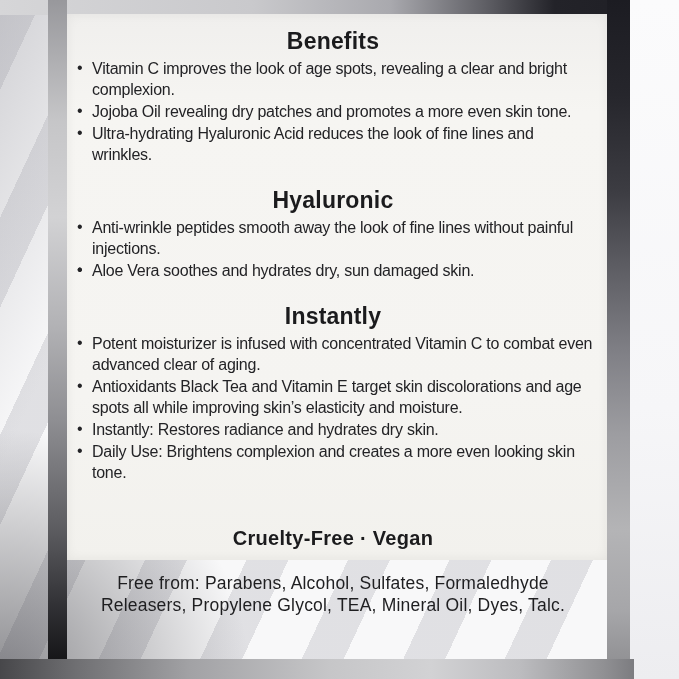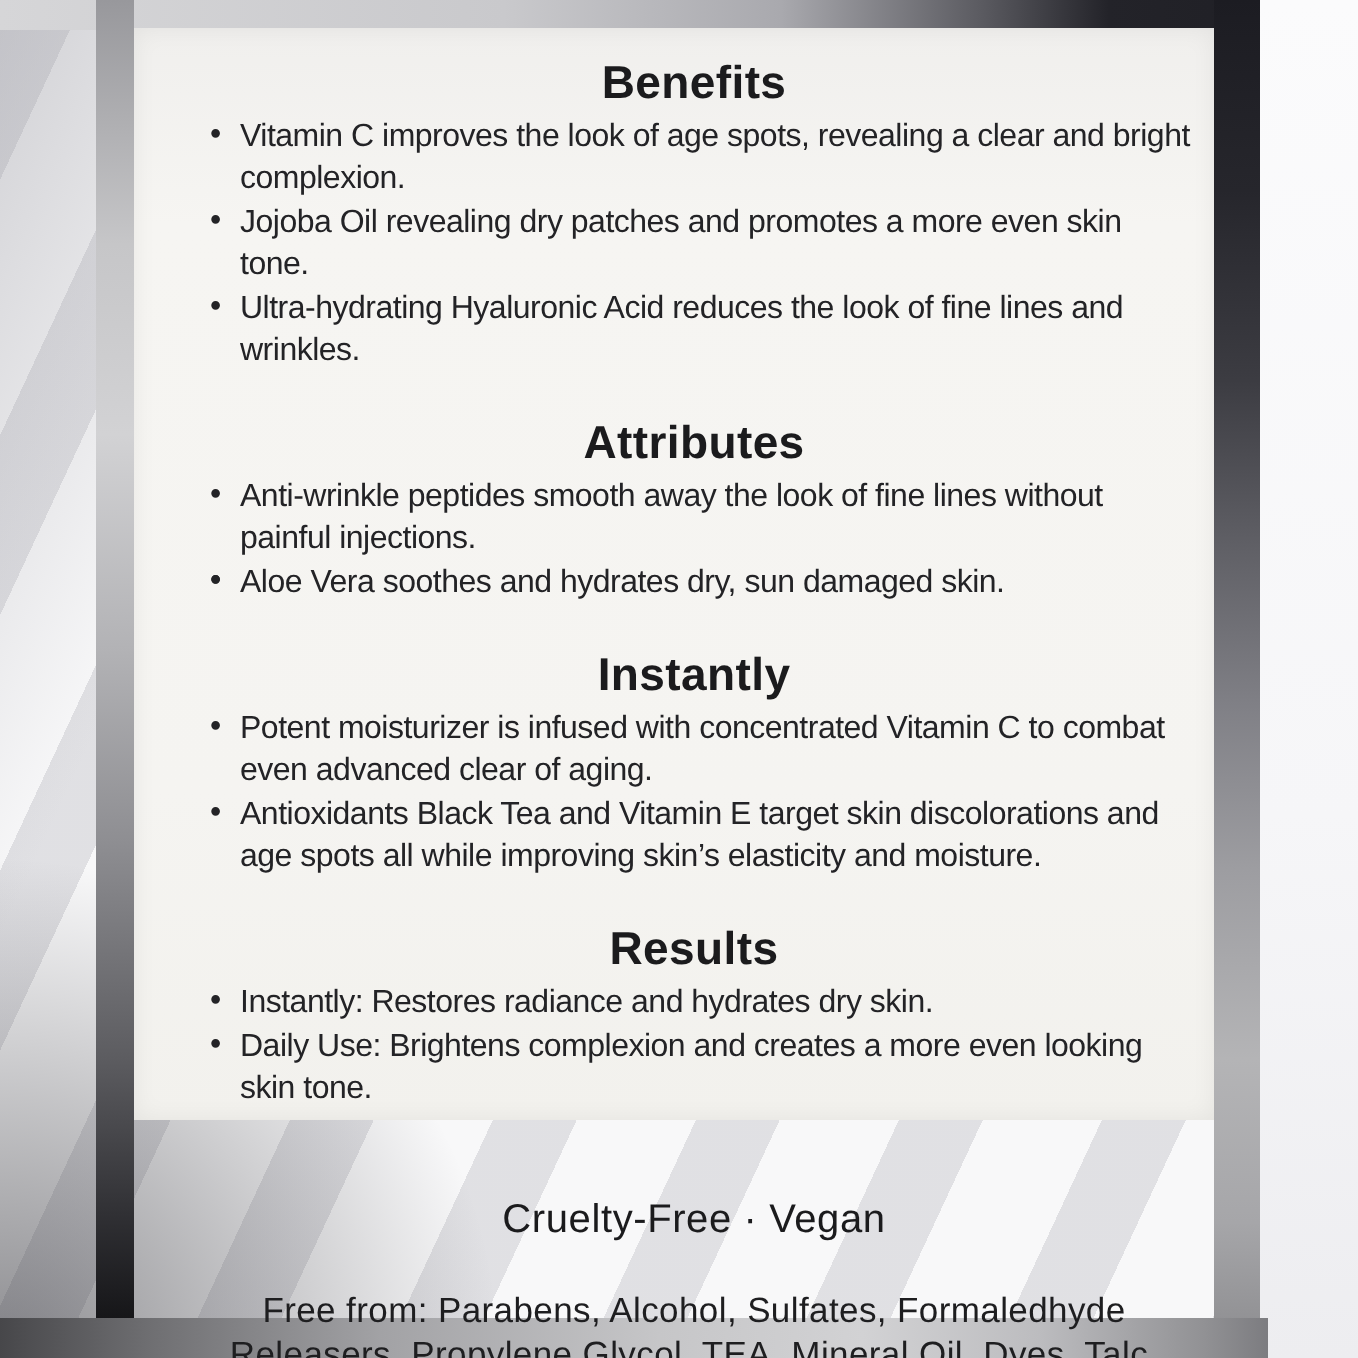--- a/index.html
+++ b/index.html
@@ -37,37 +37,37 @@
   .box-bottom-edge {
     position:absolute; left:0; top:659px; width:634px; height:20px;
     background:linear-gradient(to right,#47474a 0%,#6f6f72 12%,#a2a2a5 30%,#c6c6c8 52%,#d2d2d4 68%,#bcbcbf 82%,#919194 95%,#7c7c80 100%);
   }
   
   .label {
     position:absolute; left:67px; top:14px; width:540px; height:546px;
     background:linear-gradient(180deg,#f0efed 0%,#f6f5f2 18%,#f5f4f1 70%,#f2f1ed 100%);
     box-shadow:inset 0 0 12px rgba(0,0,0,0.06);
     box-sizing:border-box;
-    padding:12px 12px 0 32px;
+    padding:12px 12px 0 4px;
     color:#232326;
   }
   .section-title {
     margin:22px 0 3px; font-size:23px; font-weight:bold; text-align:center;
     color:#1b1b1d; letter-spacing:0.2px;
   }
   .label-section:first-child .section-title { margin-top:2px; }
   .bullet-list { margin:0; padding:0 0 0 6px; list-style:none; }
   .bullet-item {
     position:relative; padding-left:15px; margin:1px 0;
     font-size:16px; line-height:21px; letter-spacing:-0.25px; color:#232326;
   }
   .bullet-dot { position:absolute; left:0; top:-1px; }
   .claims-line {
     margin-top:44px; text-align:center;
-    font-size:20px; font-weight:normal; color:#1b1b1d; letter-spacing:0.3px;
+    font-size:20px; font-weight:bold; color:#1b1b1d; letter-spacing:0.3px;
   }
   .free-from-line {
     margin-top:22px; padding:0 14px; text-align:center;
     font-size:17.5px; line-height:22px; color:#1e1e20; letter-spacing:0.2px;
   }
 </style>
 </head>
 <body>
 
 <div class="stage">
@@ -85,41 +85,40 @@
     <ul class="bullet-list">
   <li class="bullet-item"><span class="bullet-dot">•</span><span class="bullet-text">Vitamin C improves the look of age spots, revealing a clear and bright complexion.</span></li>
 
   <li class="bullet-item"><span class="bullet-dot">•</span><span class="bullet-text">Jojoba Oil revealing dry patches and promotes a more even skin tone.</span></li>
 
   <li class="bullet-item"><span class="bullet-dot">•</span><span class="bullet-text">Ultra-hydrating Hyaluronic Acid reduces the look of fine lines and wrinkles.</span></li>
 </ul>
   </section>
 
   <section class="label-section">
-    <h2 class="section-title">Attributes</h2>
+    <h2 class="section-title">Hyaluronic</h2>
     <ul class="bullet-list">
   <li class="bullet-item"><span class="bullet-dot">•</span><span class="bullet-text">Anti-wrinkle peptides smooth away the look of fine lines without painful injections.</span></li>
 
   <li class="bullet-item"><span class="bullet-dot">•</span></li>
 
   <li class="bullet-item"><span class="bullet-dot">•</span><span class="bullet-text">Aloe Vera soothes and hydrates dry, sun damaged skin.</span></li>
 </ul>
   </section>
 
   <section class="label-section">
     <h2 class="section-title">Instantly</h2>
     <ul class="bullet-list">
   <li class="bullet-item"><span class="bullet-dot">•</span><span class="bullet-text">Potent moisturizer is infused with concentrated Vitamin C to combat even advanced clear of aging.</span></li>
 
   <li class="bullet-item"><span class="bullet-dot">•</span><span class="bullet-text">Antioxidants Black Tea and Vitamin E target skin discolorations and age spots all while improving skin’s elasticity and moisture.</span></li>
 </ul>
   </section>
 
   <section class="label-section">
-    <h2 class="section-title">Results</h2>
     <ul class="bullet-list">
   <li class="bullet-item"><span class="bullet-dot">•</span><span class="bullet-text">Instantly: Restores radiance and hydrates dry skin.</span></li>
 
   <li class="bullet-item"><span class="bullet-dot">•</span><span class="bullet-text">Daily Use: Brightens complexion and creates a more even looking skin tone.</span></li>
 </ul>
   </section>
 </div>
     <div class="claims-line">Cruelty-Free · Vegan</div>
     <div class="free-from-line">Free from: Parabens, Alcohol, Sulfates, Formaledhyde Releasers, Propylene Glycol, TEA, Mineral Oil, Dyes, Talc.</div>
   </div>

